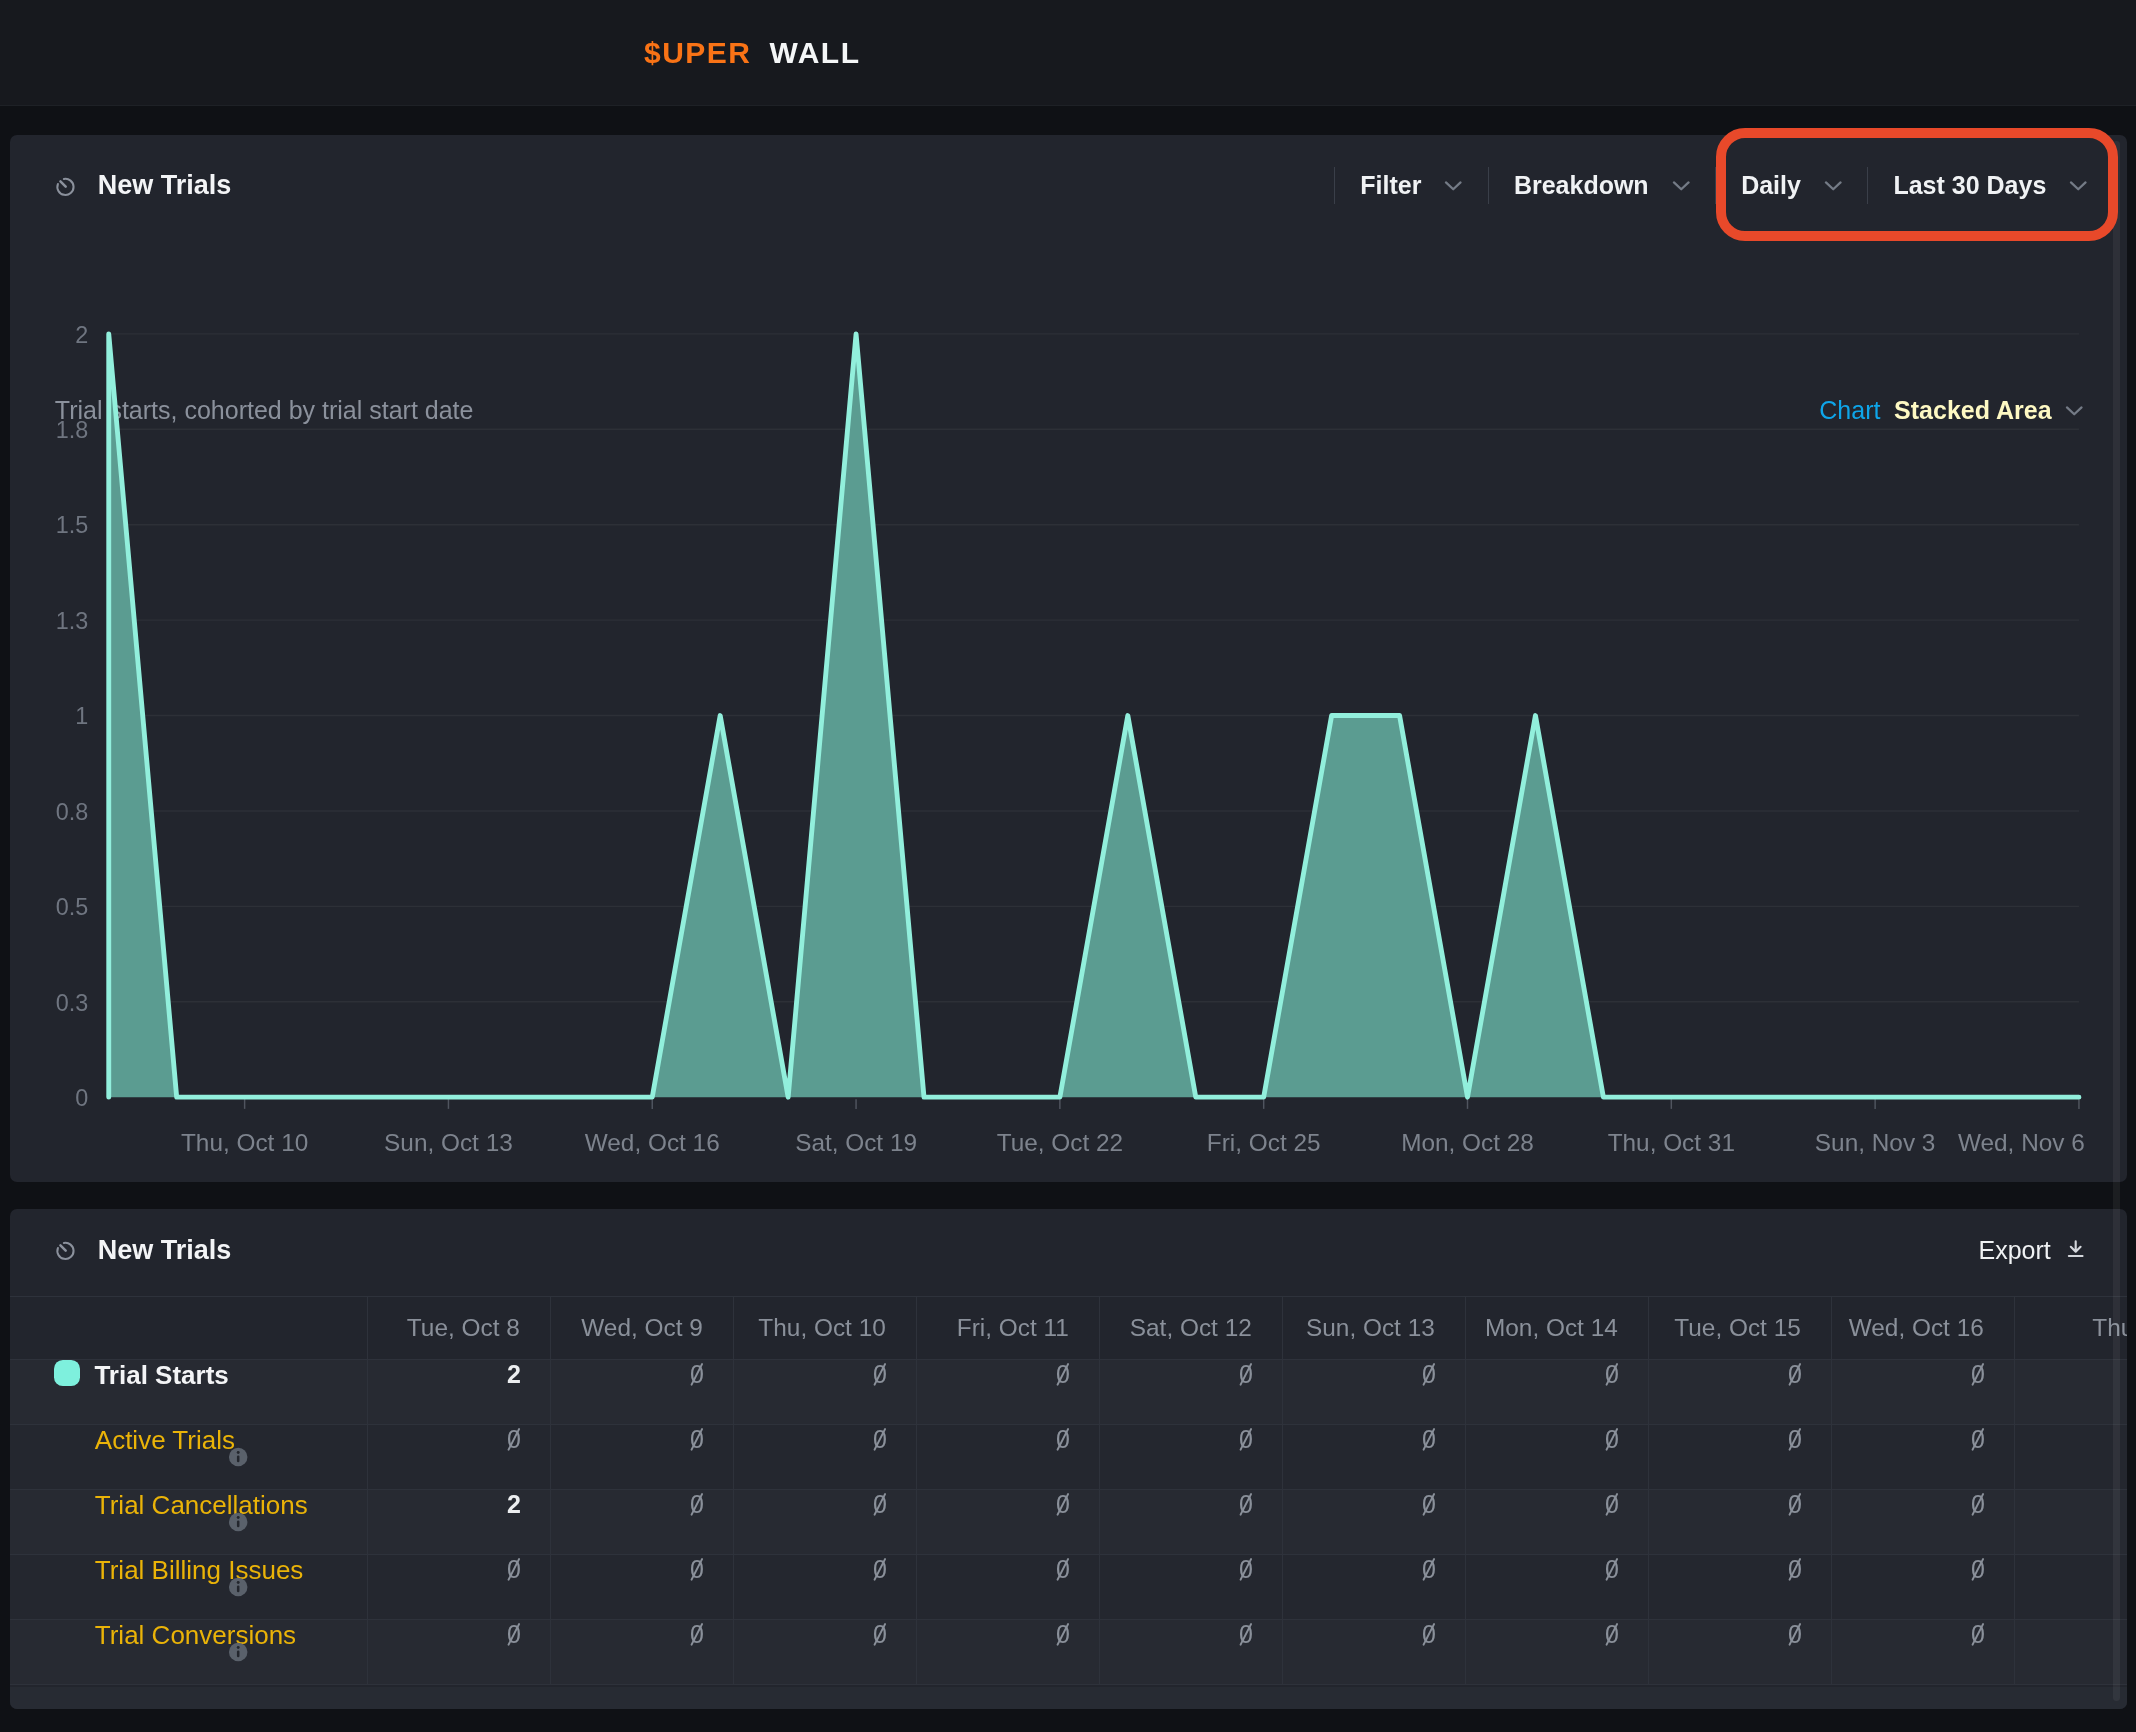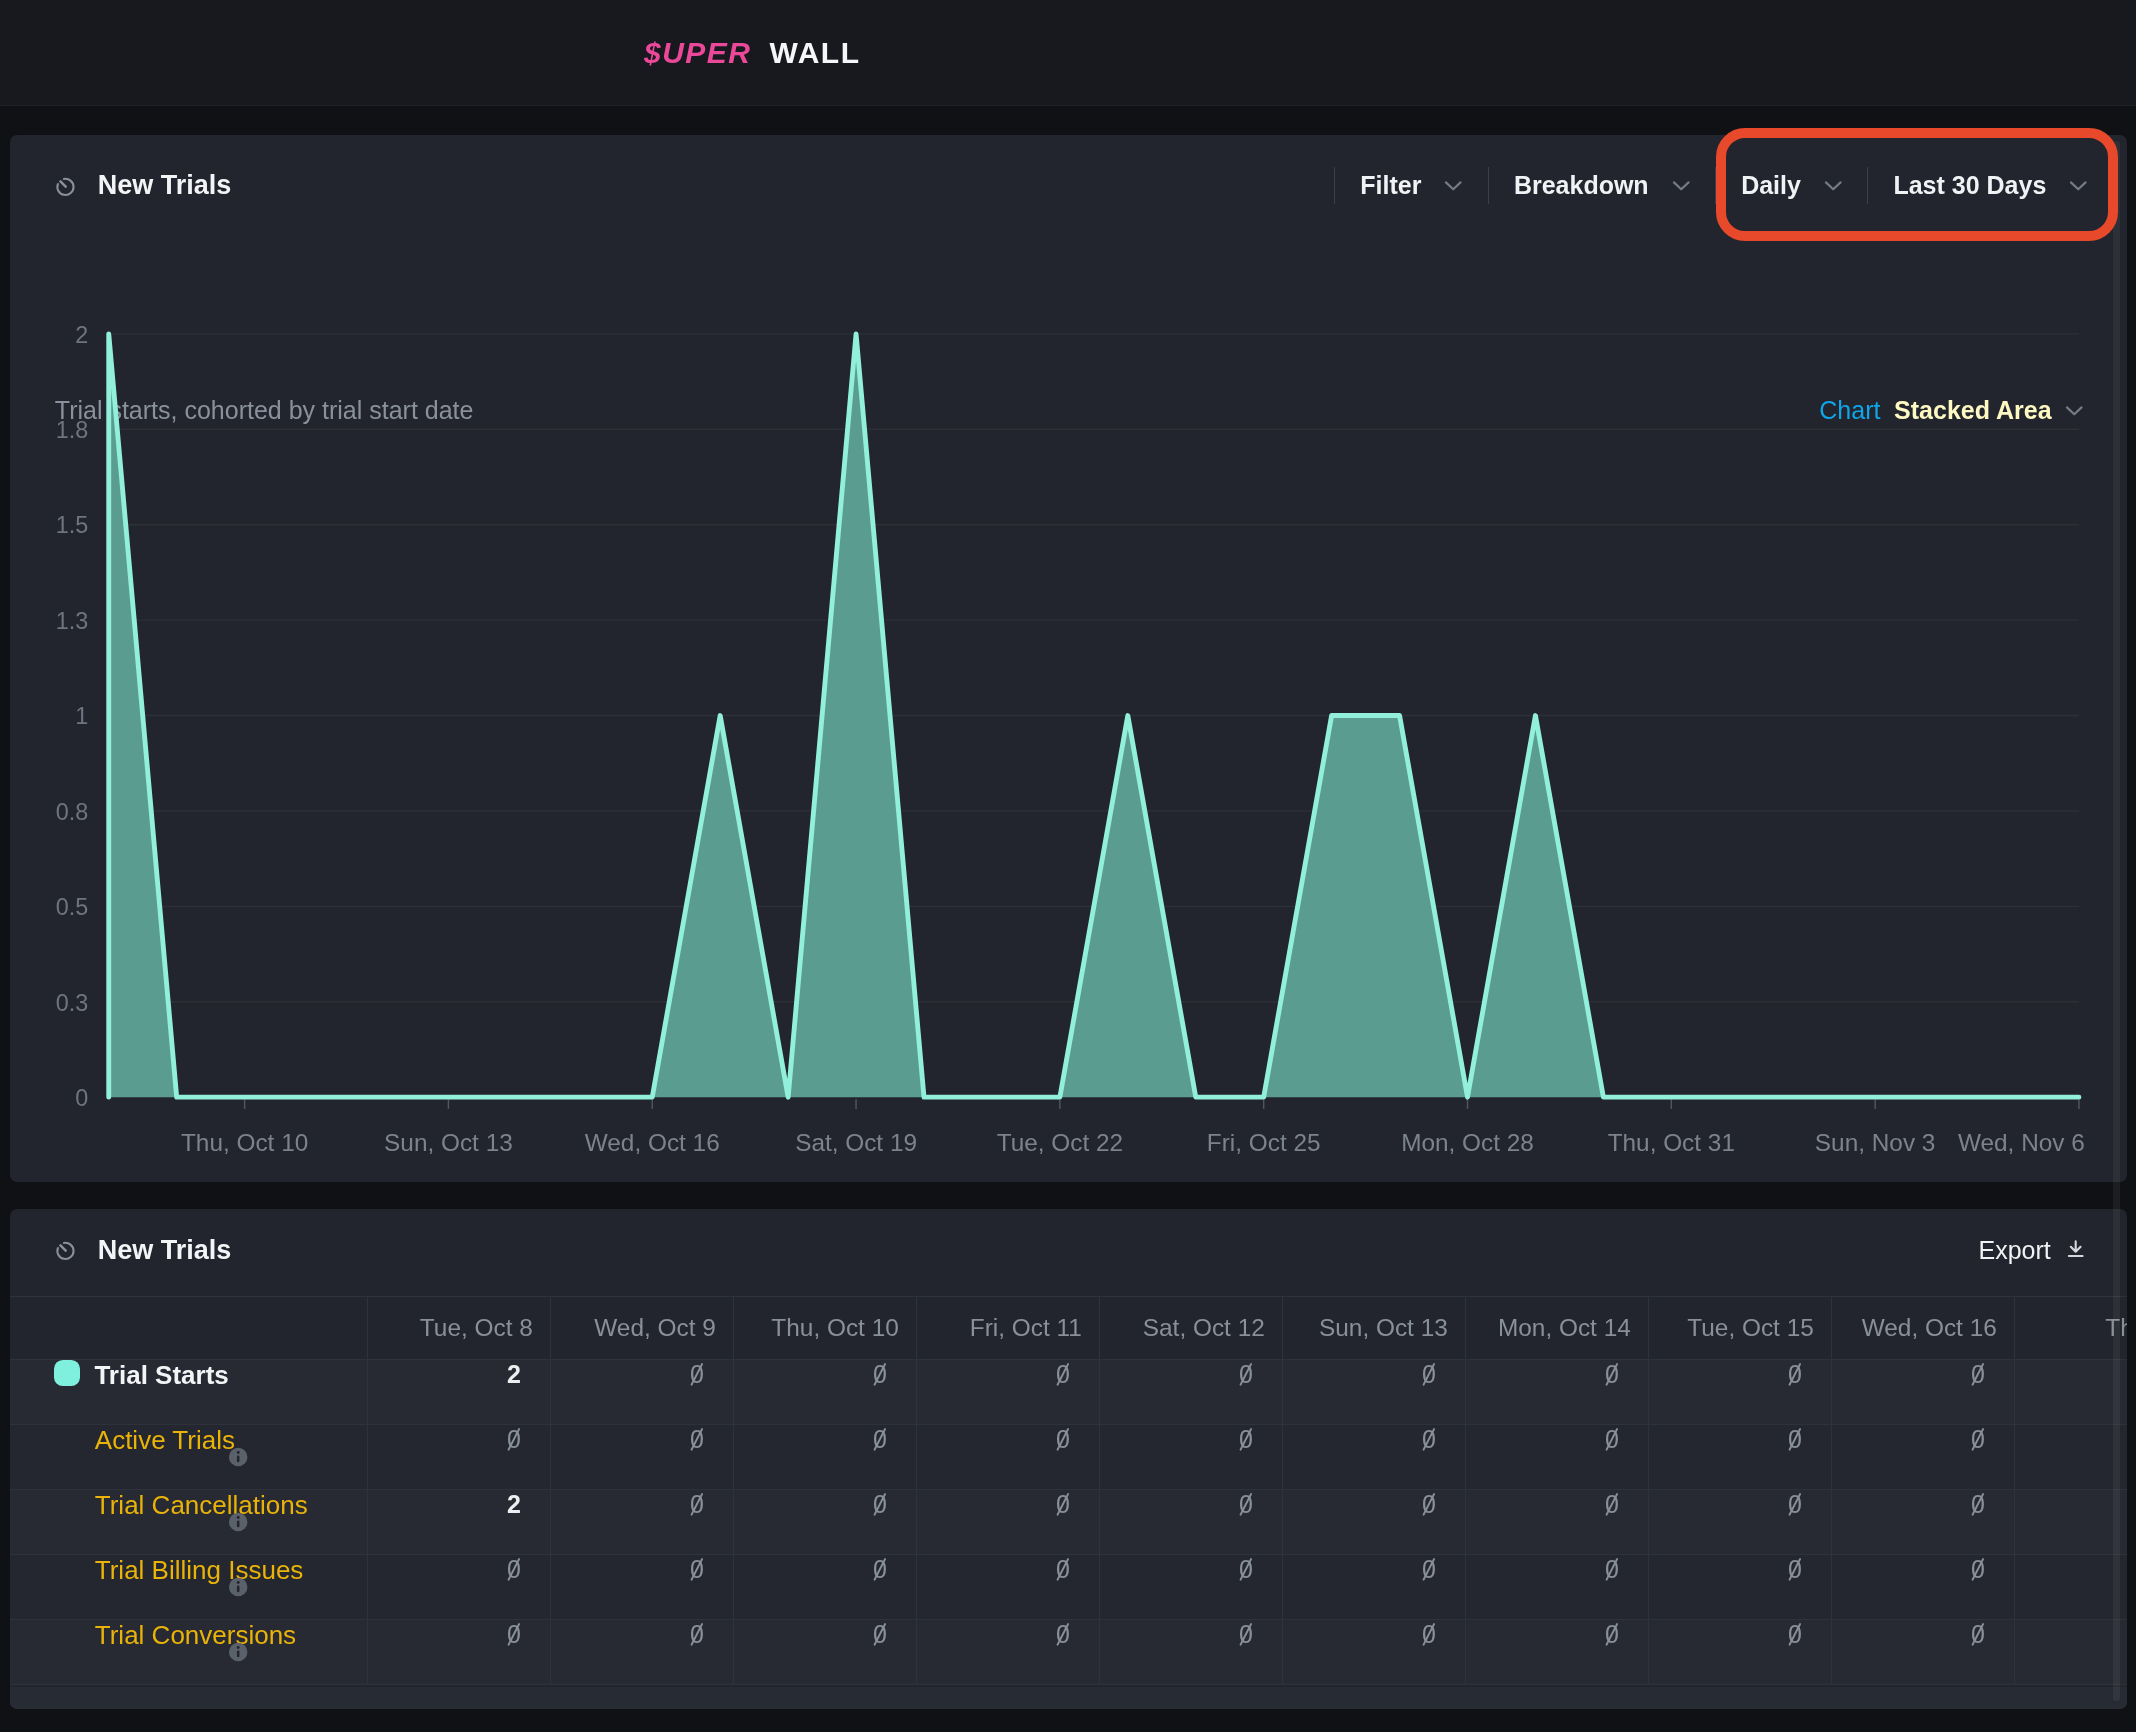--- a/index.html
+++ b/index.html
@@ -3,21 +3,21 @@
 <meta charset="utf-8">
 <style>
   html,body{margin:0;padding:0;background:#0f1115;}
   .page{position:relative;width:2137px;height:1732px;background:#0f1115;overflow:hidden;
         font-family:"Liberation Sans","DejaVu Sans",sans-serif;-webkit-font-smoothing:antialiased;}
 
   
   .topbar{position:absolute;left:0;top:0;width:2137px;height:105px;background:#17191e;border-bottom:1px solid #1e2126;}
   .logo{position:absolute;left:644px;top:0;height:105px;display:flex;align-items:center;
         font-size:30px;font-weight:700;letter-spacing:1.5px;}
-  .logo .t{color:#ec4899;font-style:italic;}
+  .logo .t{color:#f97316;}
   .logo .w{color:#f4f6f7;margin-left:18px;}
 
   
   .panel{position:absolute;background:#22252d;border-radius:7px;}
   #chartPanel{left:9.8px;top:135px;width:2117px;height:1047px;}
   #tablePanel{left:9.8px;top:1209px;width:2117px;height:500px;overflow:hidden;}
 
   .panel-head{position:absolute;left:0;top:0;width:100%;height:101px;}
   .p-title{position:absolute;left:88px;top:0;height:101px;display:flex;align-items:center;
            color:#f3f4f6;font-size:27px;font-weight:600;}
@@ -43,21 +43,21 @@
   .chart-type .val{color:#fef9c3;font-size:25px;font-weight:600;}
 
   
   .export{position:absolute;right:39px;top:0;height:82px;display:flex;align-items:center;gap:13.7px;cursor:pointer;}
   .export .lbl{color:#f0f2f4;font-size:25px;font-weight:500;}
 
   
   .tgrid{display:grid;grid-template-columns:358px repeat(10,183px);}
   .thead{position:absolute;left:0;top:87px;width:2192px;height:64px;
          border-top:1px solid #2e323b;border-bottom:1px solid #2e323b;box-sizing:border-box;}
-  .thead .th{display:flex;align-items:center;justify-content:flex-end;padding-right:17px;
+  .thead .th{display:flex;align-items:center;justify-content:flex-end;padding-right:30px;
              color:#8a909a;font-size:24.4px;border-right:1px solid #2e323b;}
   .thead .th:first-child{justify-content:flex-start;}
   .tbody{position:absolute;left:0;top:151px;width:2192px;}
   .trow{height:65px;border-bottom:1px solid #2e323b;box-sizing:border-box;}
   .trow.alt{background:#24272f;}
   .trow{background:#272a32;}
   .td{display:flex;align-items:flex-start;justify-content:flex-end;padding-right:29px;
       font-size:25px;border-right:1px solid #2e323b;box-sizing:border-box;}
   .td.label{justify-content:flex-start;padding-left:44px;position:relative;}
   .td.label .txt{color:#eab308;font-size:26px;}

